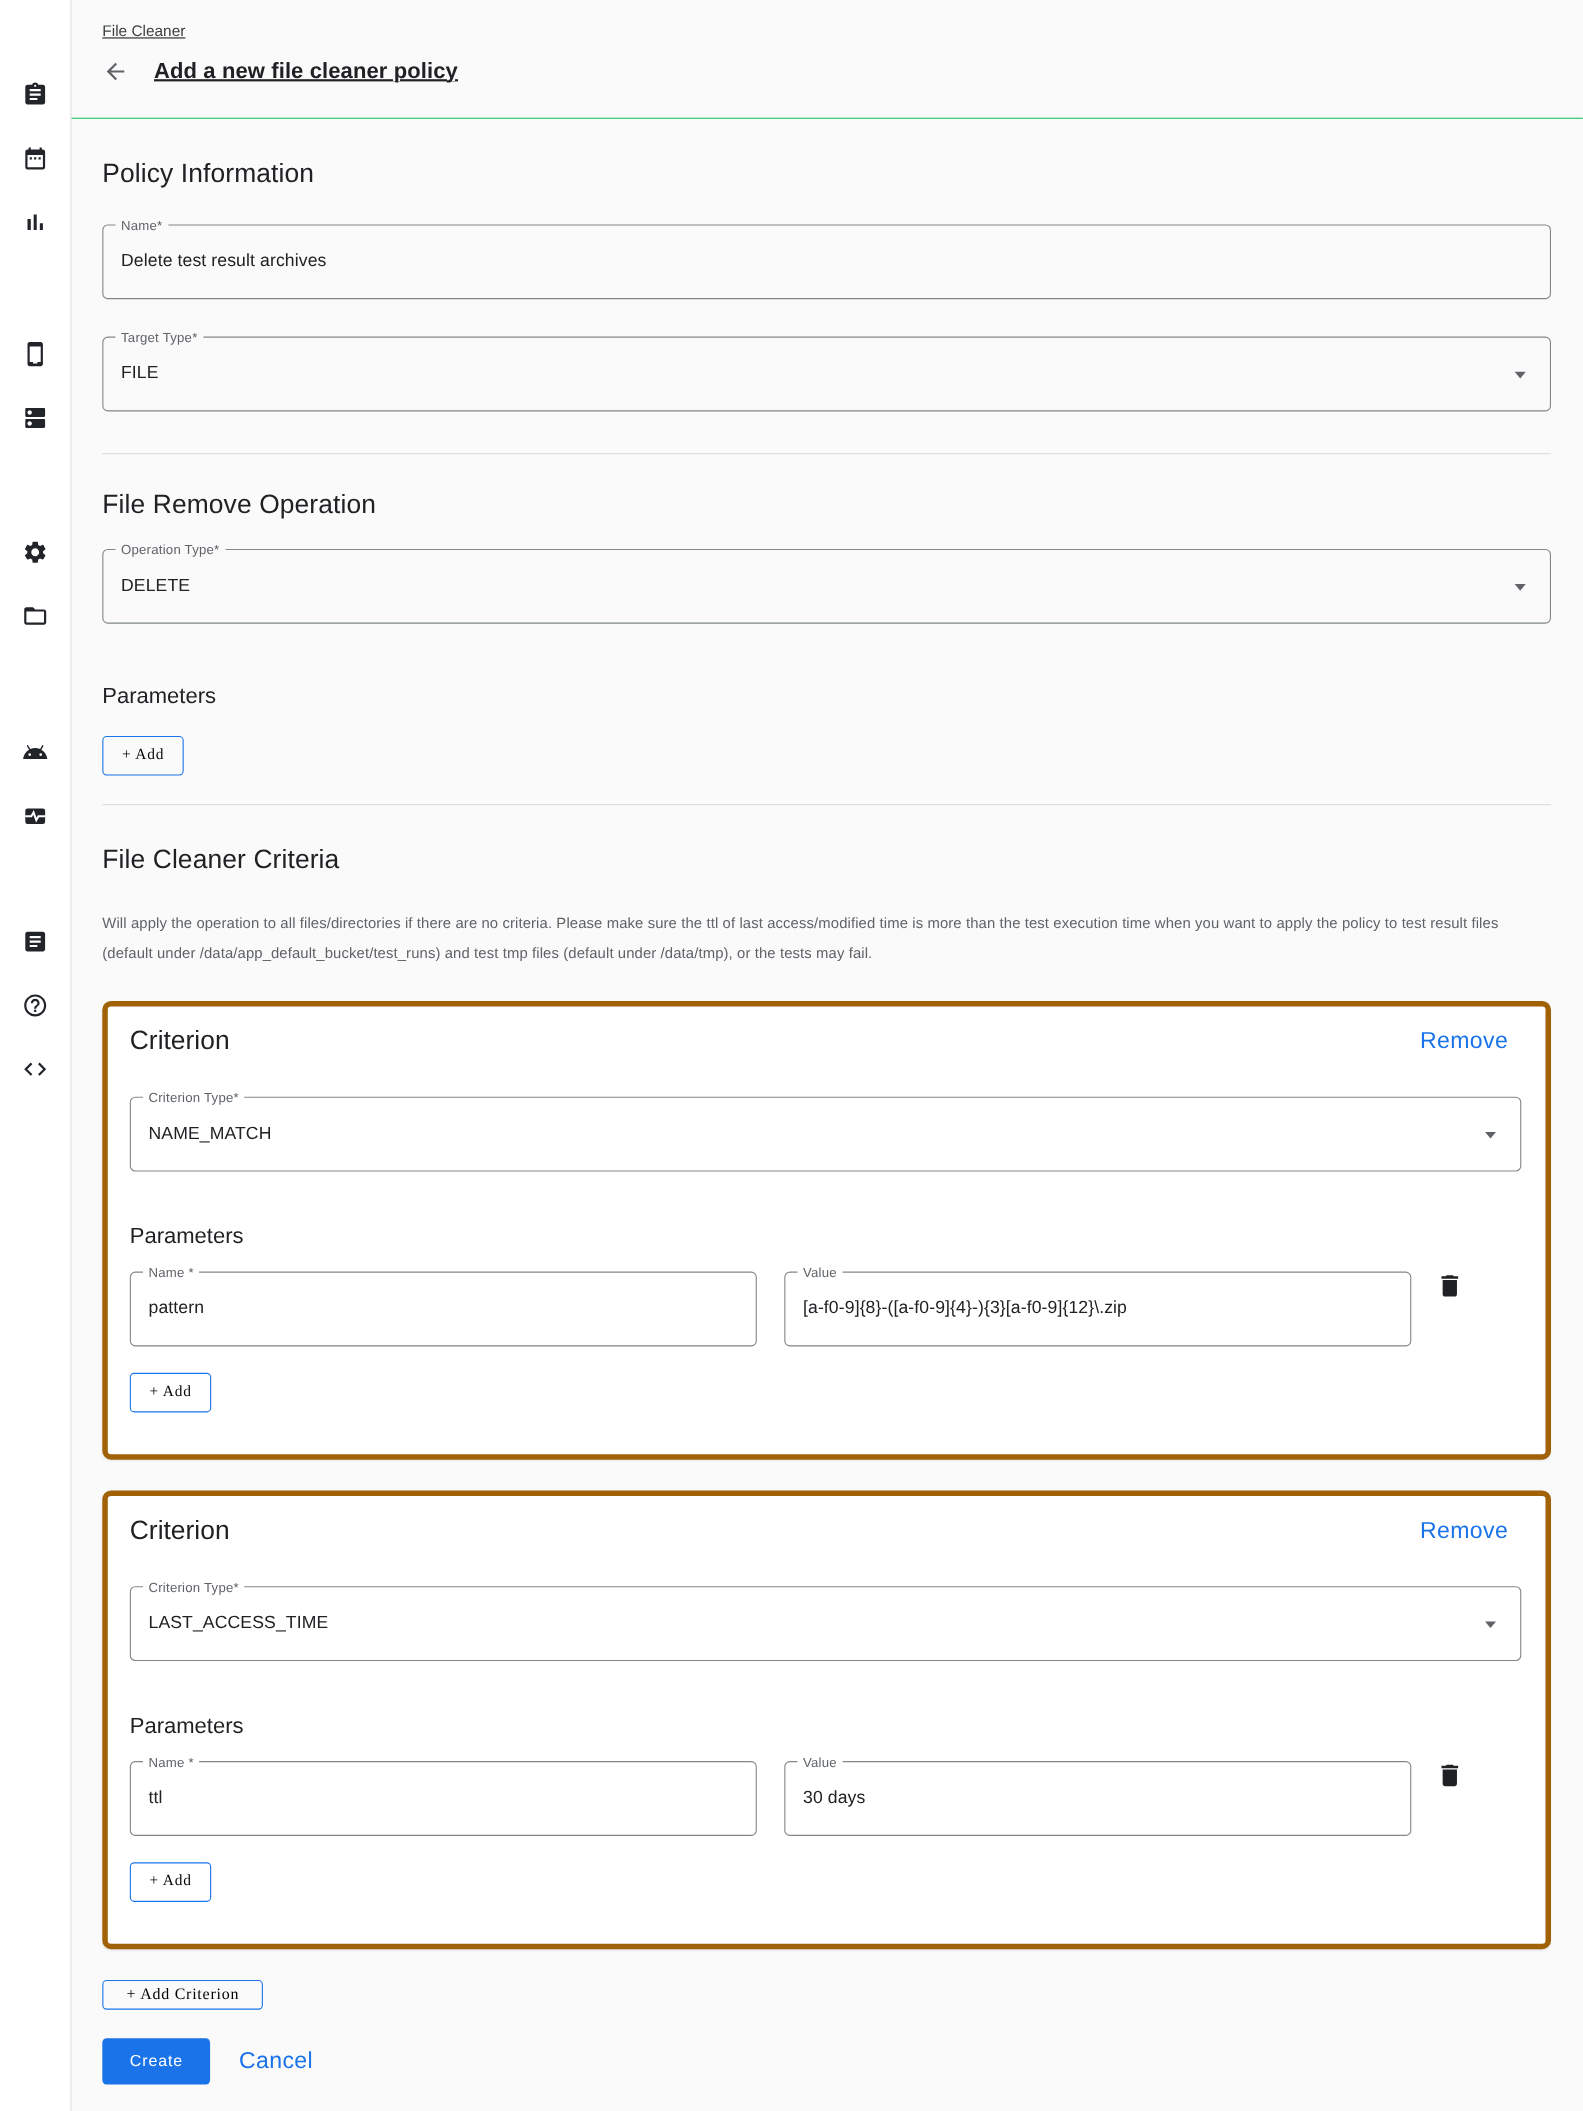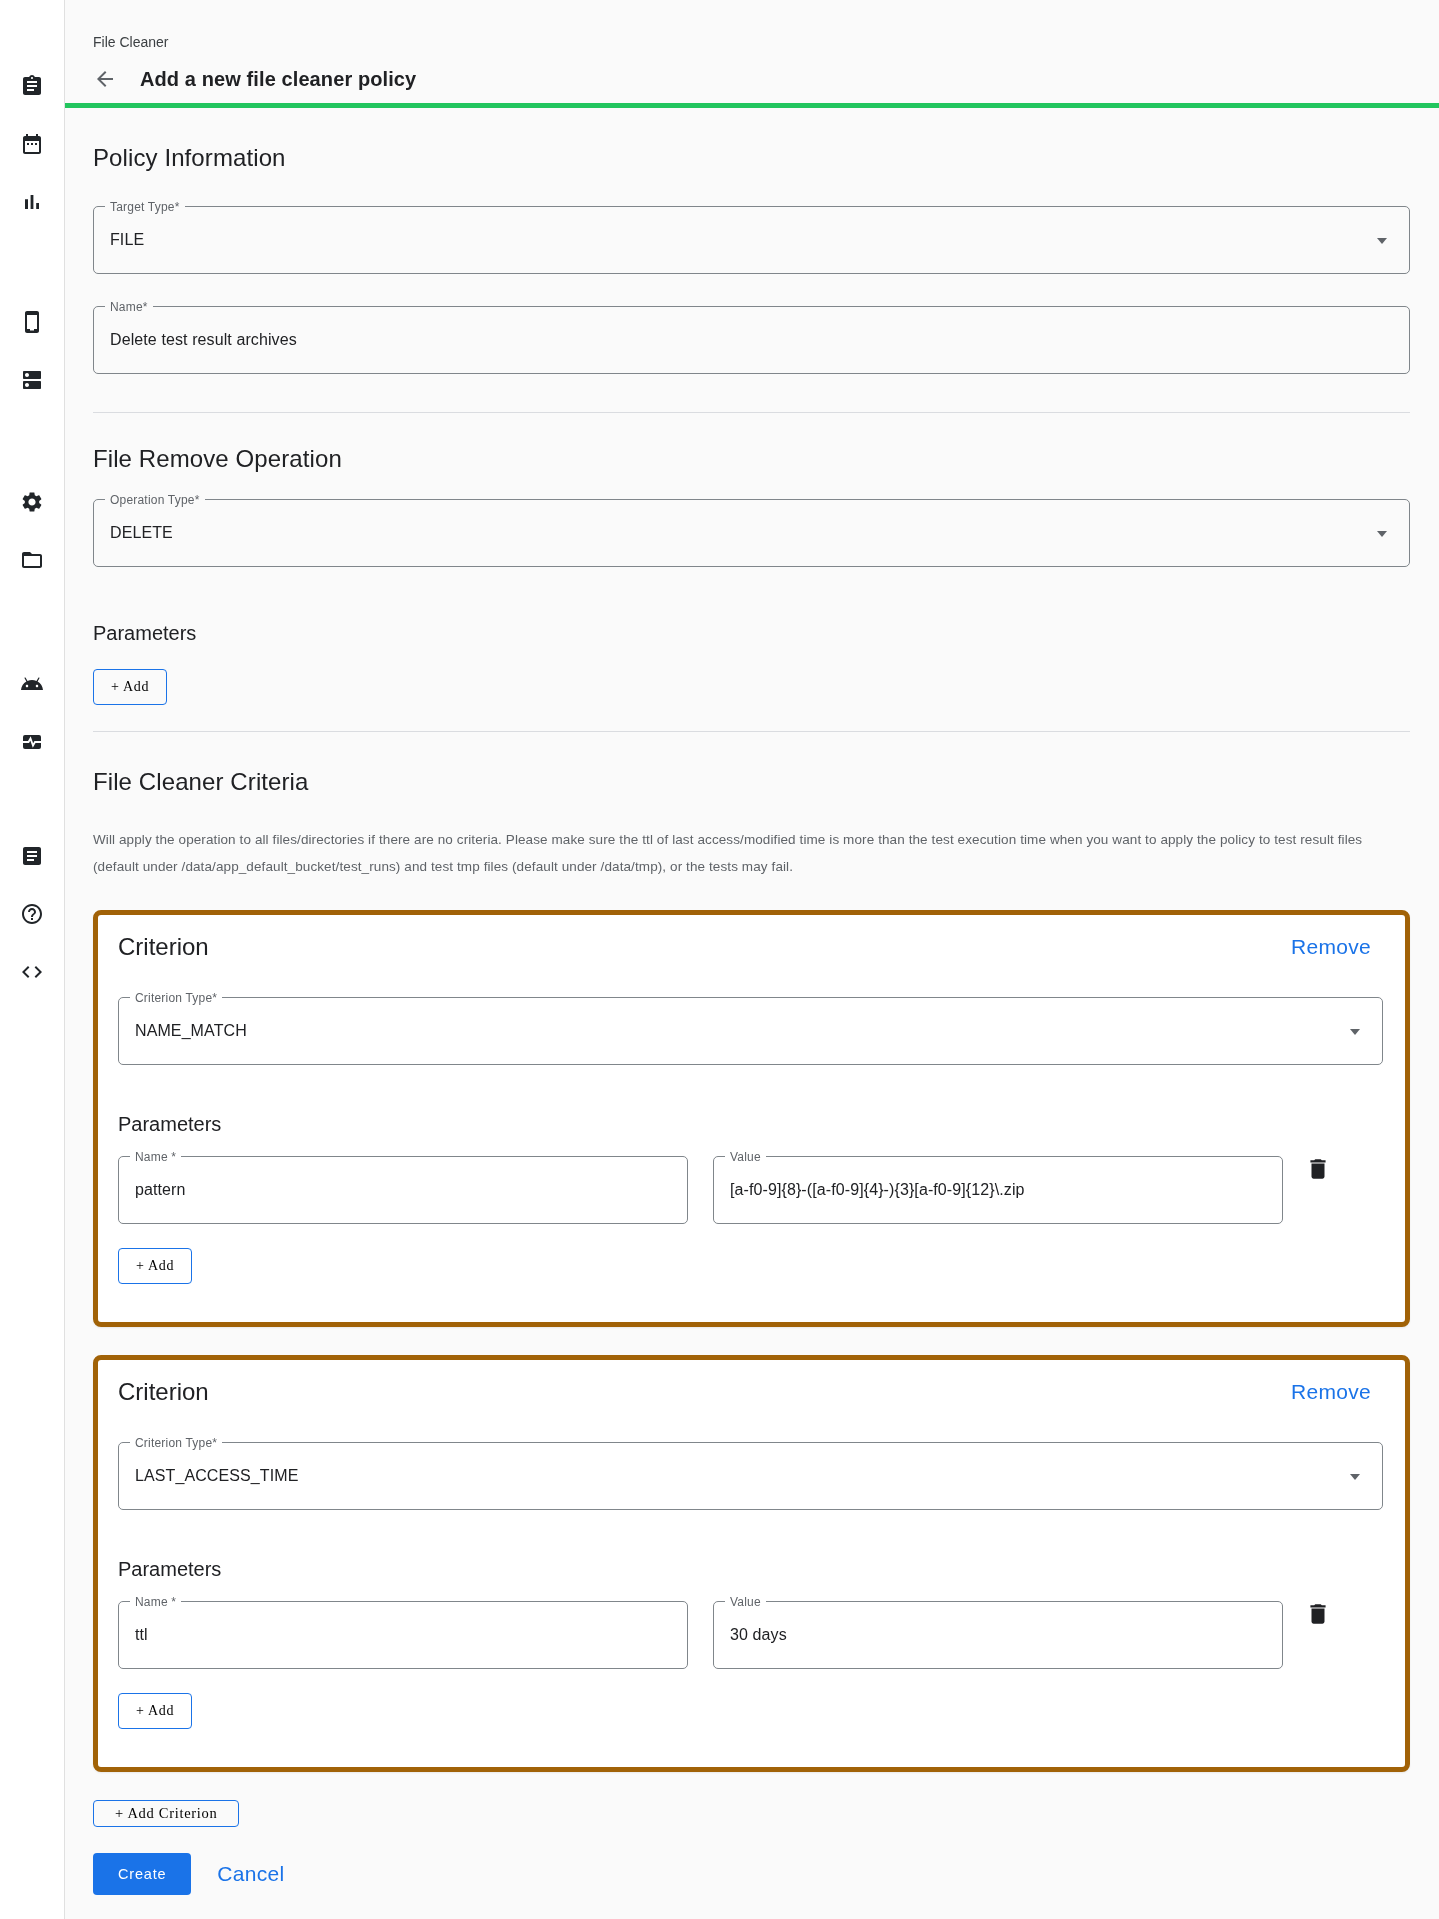--- a/index.html
+++ b/index.html
@@ -12,21 +12,21 @@
   .sidebar {
     width:65px; background:#ffffff; border-right:1px solid #e0e0e0;
     display:flex; flex-direction:column; align-items:center; padding-top:74px; flex:0 0 65px;
   }
   .nav-btn { width:24px; height:24px; margin-bottom:34px; border:none; background:none;
     color:#212529; cursor:pointer; padding:0; }
   .nav-btn svg { width:24px; height:24px; display:block; }
   .gap-a { margin-top:62px; } .gap-b { margin-top:64px; } .gap-c { margin-top:66px; } .gap-d { margin-top:56px; }
   
   .main { flex:1; display:flex; flex-direction:column; }
-  .page-header { padding:34px 28px 0 28px; border-bottom:5px solid #22c55e; height:127px; }
+  .page-header { padding:20px 28px 0 28px; border-bottom:1px solid #22c55e; height:127px;text-decoration:underline; }
   .app-title { font-size:14px; color:#3c4043; }
   .title-row { display:flex; align-items:center; margin-top:17px;text-align:right; }
   .back-btn { border:none; background:none; color:#5f6368; width:24px; height:24px; padding:0; cursor:pointer; }
   .back-btn svg { width:24px; height:24px; display:block; }
   .page-title { font-size:20px; color:#202124; margin-left:23px; letter-spacing:0.1px; }
   .content { padding:0 29px 0 28px; flex:1; }
   h2.section-title { font-size:24px; font-weight:400; color:#202124; letter-spacing:0.1px; }
   .t-policy { margin-top:36px; }
   .t-operation { margin-top:32px; }
   .t-criteria { margin-top:36px; }
@@ -154,29 +154,29 @@
       </button>
       <h1 class="page-title">Add a new file cleaner policy</h1>
     </div>
   </header>
 
   <div class="content">
 
     
     <h2 class="section-title t-policy">Policy Information</h2>
 
+    <div class="field mt-name">
+      <span class="field-label">Name*</span>
+      <span class="field-value">Delete test result archives</span>
+    </div>
+
     <div class="field mt-target">
       <span class="field-label">Target Type*</span>
       <span class="field-value">FILE</span>
       <span class="select-arrow"></span>
-    </div>
-
-    <div class="field mt-name">
-      <span class="field-label">Name*</span>
-      <span class="field-value">Delete test result archives</span>
     </div>
 
     <hr class="divider">
 
     
     <h2 class="section-title t-operation">File Remove Operation</h2>
 
     <div class="field mt-optype">
       <span class="field-label">Operation Type*</span>
       <span class="field-value">DELETE</span>

